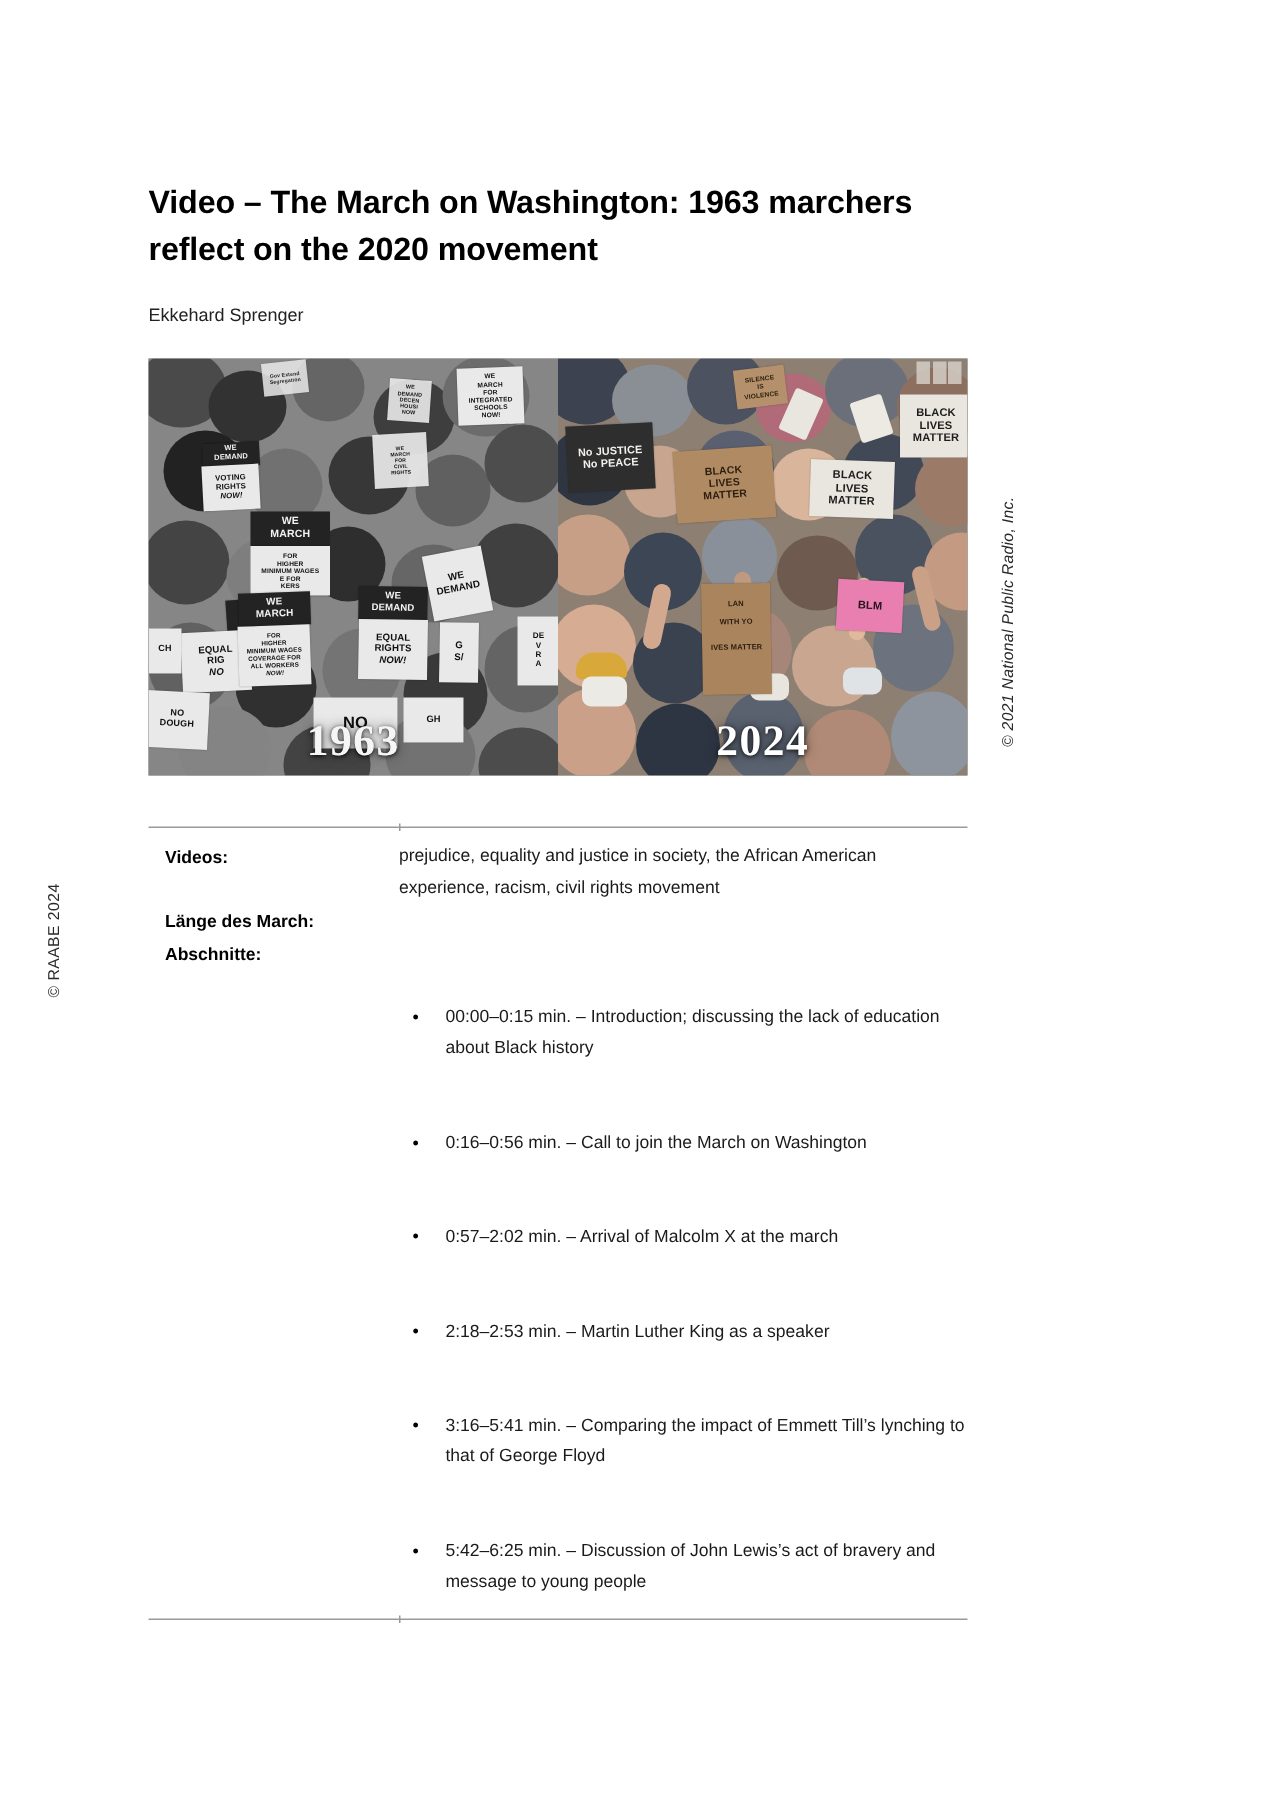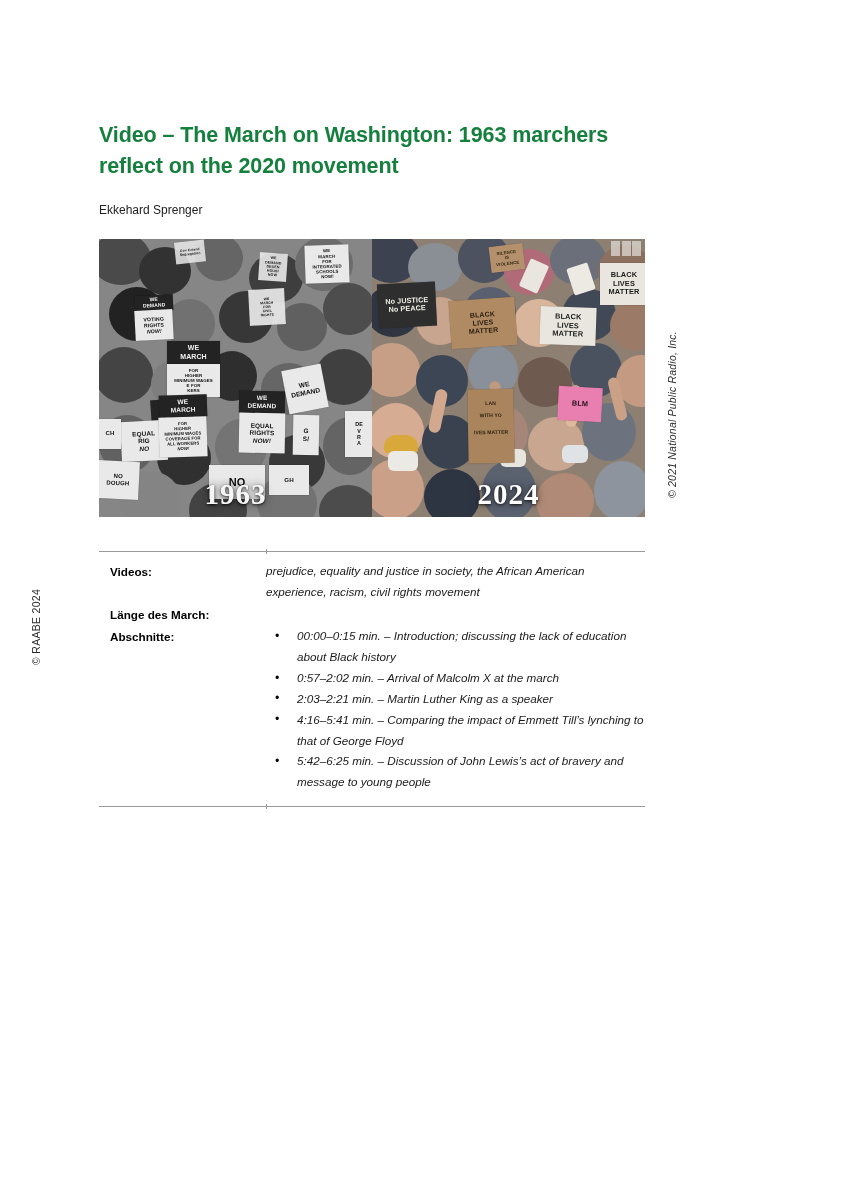--- a/index.html
+++ b/index.html
@@ -27,21 +27,21 @@
     transform-origin:left top;
     transform:rotate(-90deg) translateX(-196px);
     font-size:10.5px; font-style:italic; letter-spacing:.2px; color:#2a2a2a;
     white-space:nowrap;
   }
 
   
   .title {
     position:absolute; left:99px; top:120px; width:520px;
     font-size:21.5px; font-weight:bold; line-height:1.42;
-    letter-spacing:-.1px; color:#15803d;
+    letter-spacing:-.1px; color:#000000;
   }
   .author {
     position:absolute; left:99px; top:203px;
     font-size:12px; color:#222;
   }
 
   
   .photo {
     position:absolute; left:99px; top:239px;
     width:546px; height:278px;
@@ -100,27 +100,27 @@
   }
   .tbody { padding:9px 0 6px 0; }
   .row { display:flex; align-items:flex-start; margin-bottom:1px; }
   .cell-label {
     width:167px; flex:0 0 167px;
     font-size:11.7px; font-weight:bold; color:#000;
     padding-top:1px; padding-left:11px;
     line-height:1.78;
   }
   .cell-value {
-    flex:1; font-size:11.7px; line-height:1.78; color:#1a1a1a;font-style:italic;
+    flex:1; font-size:11.7px; line-height:1.78; color:#1a1a1a;
   }
 
   ul.sections { list-style:none; margin:0; padding:0; }
   ul.sections li {
     position:relative; padding-left:31px;
-    font-size:11.7px; line-height:1.78; margin-bottom:0;
+    font-size:11.7px; line-height:1.78; margin-bottom:0;margin-top:42px;
   }
   ul.sections li::before {
     content:"\2022"; position:absolute; left:9px; top:-.5px;
     font-size:12px; color:#000;
   }
   .bottom-rule { margin-top:6px; }
 </style>
 </head>
 <body>
 
@@ -325,23 +325,24 @@
 
       <div class="row">
         <div class="cell-label">Länge des March:</div>
       </div>
 
       <div class="row">
         <div class="cell-label">Abschnitte:</div>
         <div class="cell-value">
           <ul class="sections">
             <li>00:00–0:15 min. – Introduction; discussing the lack of education about Black history</li>
+            <li>0:16–0:56 min. – Call to join the March on Washington</li>
             <li>0:57–2:02 min. – Arrival of Malcolm X at the march</li>
-            <li>2:03–2:21 min. – Martin Luther King as a speaker</li>
-            <li>4:16–5:41 min. – Comparing the impact of Emmett Till’s lynching to that of George Floyd</li>
+            <li>2:18–2:53 min. – Martin Luther King as a speaker</li>
+            <li>3:16–5:41 min. – Comparing the impact of Emmett Till’s lynching to that of George Floyd</li>
             <li>5:42–6:25 min. – Discussion of John Lewis’s act of bravery and message to young people</li>
           </ul>
         </div>
       </div>
     </div>
 
     <div class="rule rule-tick bottom-rule"></div>
   </div>
 
 </div>

